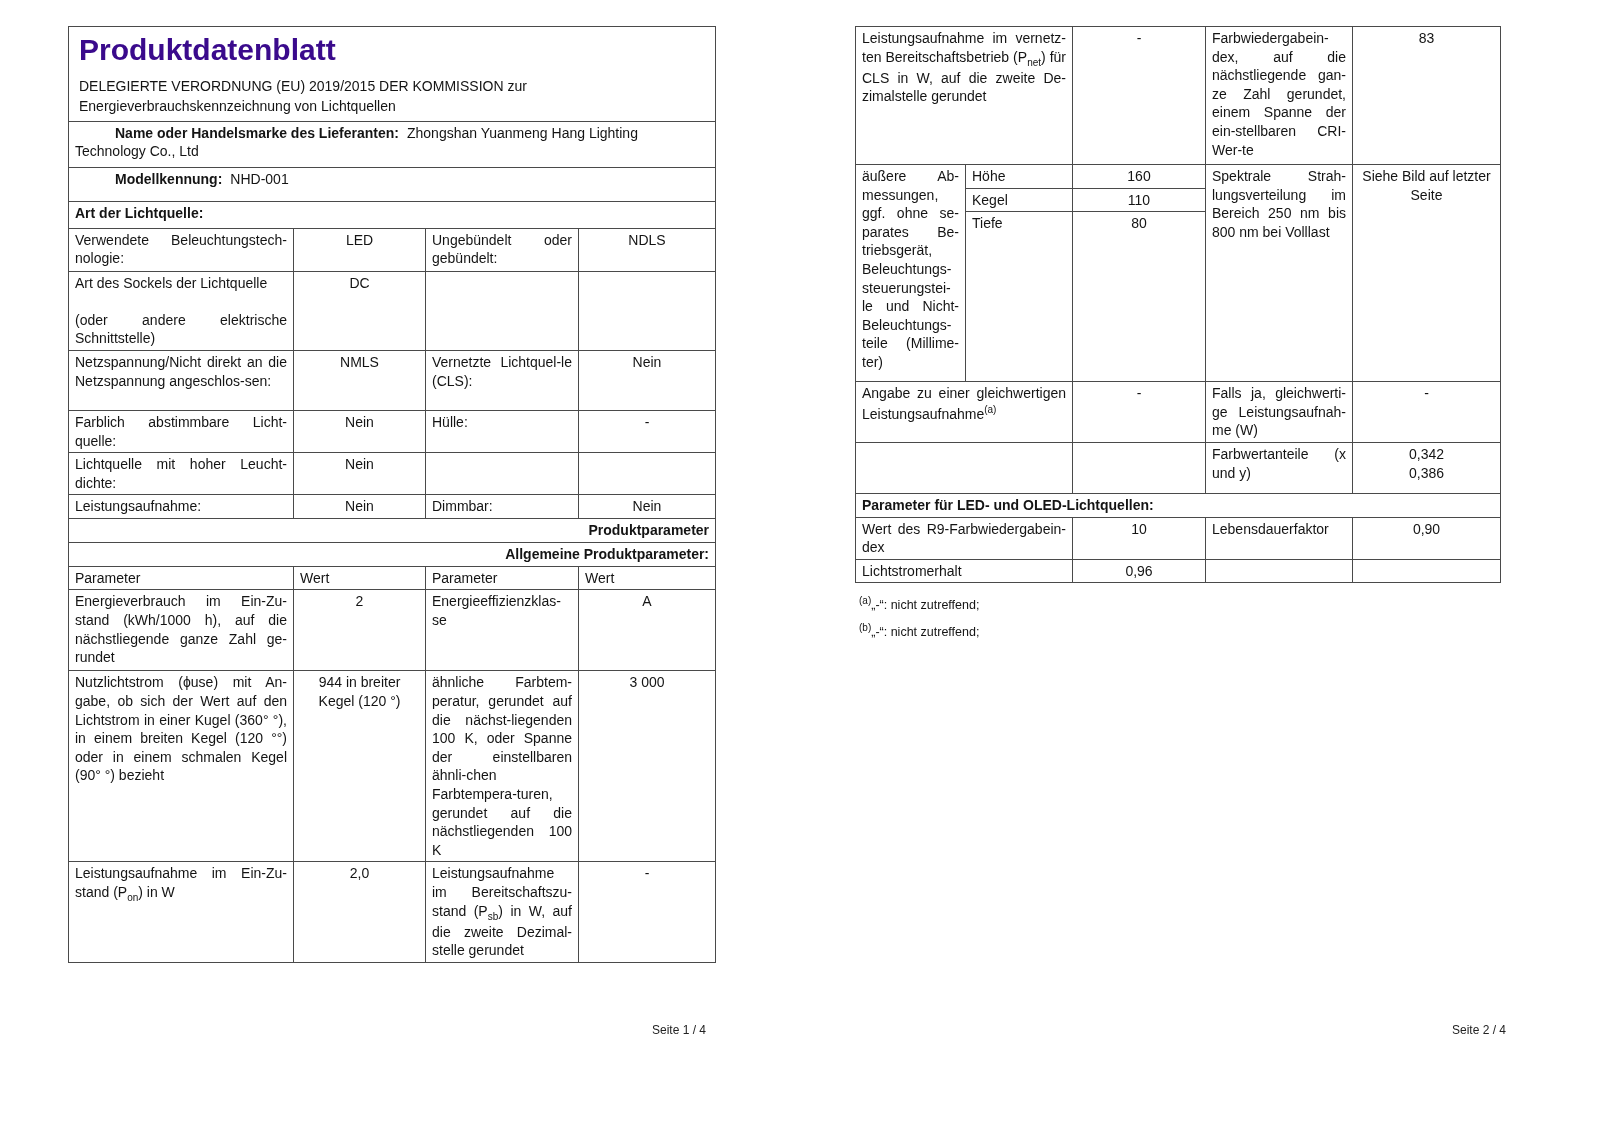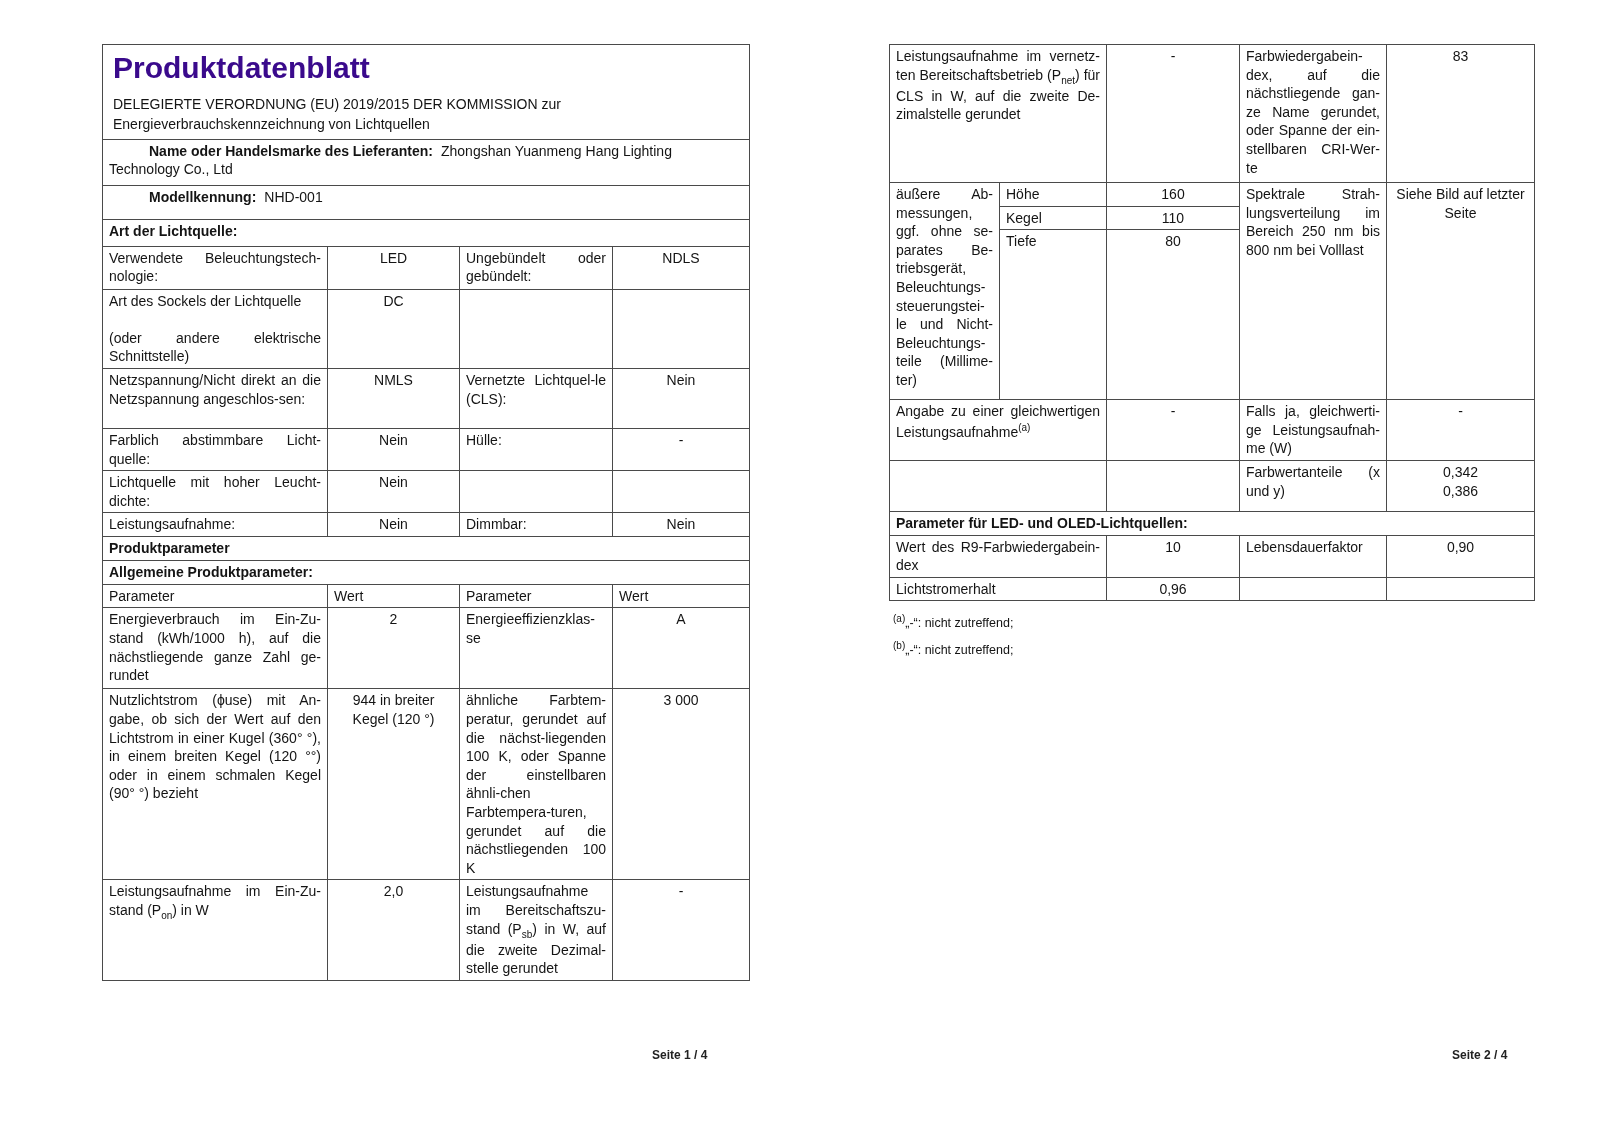--- a/index.html
+++ b/index.html
@@ -1,44 +1,44 @@
 <!DOCTYPE html>
 <html><head>
 <meta charset="utf-8">
 <style>
   html,body{margin:0;padding:0;}
   body{
     width:1600px;height:1130px;background:#ffffff;position:relative;
     font-family:"Liberation Sans","DejaVu Sans",sans-serif;
     color:#141414;
   }
-  .page{position:absolute;top:44px;margin-left:34px;}
+  .page{position:absolute;top:26px;}
   #page1{left:68px;width:647px;}
   #page2{left:855px;width:645px;}
   table{border-collapse:collapse;table-layout:fixed;width:100%;}
   td{
     border:1px solid #4a4a4a;vertical-align:top;
     padding:2px 6px;font-size:14px;line-height:1.33;
     overflow:hidden;
   }
   td.p{text-align:justify;}
   td.v{text-align:center;}
   td.bold, .bold{font-weight:bold;}
-  td.center{text-align:left;}
+  td.center{text-align:right;}
   .title-cell{padding:6px 10px 4px 10px;}
   .doc-title{
     font-size:30px;font-weight:bold;color:#3a0a8c;
     margin:0 0 10px 0;line-height:1.1;letter-spacing:0px;
   }
   .subtitle{font-size:14px;line-height:1.45;}
   .lblrow b{margin-right:8px;padding-left:40px;}
   .footnotes{margin-top:8px;padding-left:4px;font-size:12.5px;line-height:1.9;}
   .footnotes sup{font-size:10px;}
   .page-num{
-    position:absolute;top:1048px;font-size:12px;color:#222;font-weight:bold;
+    position:absolute;top:1023px;font-size:12px;color:#222;
   }
   #footer1{left:652px;}
   #footer2{left:1452px;}
   sub{font-size:10px;}
   sup{font-size:10px;}
 </style>
 </head>
 <body>
 
 <div class="page" id="page1">
@@ -148,21 +148,21 @@
       <col style="width:110px">
         <col style="width:107px">
         <col style="width:133px">
         <col style="width:147px">
         <col style="width:148px">
     </colgroup>
     <tbody>
         <tr style="height:138px">
       <td colspan="2" class="p">Leistungsaufnahme im vernetz-ten Bereitschaftsbetrieb (P<sub>net</sub>) für CLS in W, auf die zweite De-zimalstelle gerundet</td>
       <td class="v">-</td>
-      <td class="p">Farbwiedergabein-dex, auf die nächstliegende gan-ze Name gerundet, oder Spanne der ein-stellbaren CRI-Wer-te</td>
+      <td class="p">Farbwiedergabein-dex, auf die nächstliegende gan-ze Zahl gerundet, einem Spanne der ein-stellbaren CRI-Wer-te</td>
       <td class="v">83</td>
     </tr>
 
     <tr style="height:22px">
       <td rowspan="3" class="p">äußere Ab-messungen, ggf. ohne se-parates Be-triebsgerät, Beleuchtungs-steuerungstei-le und Nicht-Beleuchtungs-teile (Millime-ter)</td>
       <td>Höhe</td>
       <td class="v">160</td>
       <td rowspan="3" class="p">Spektrale Strah-lungsverteilung im Bereich 250 nm bis 800 nm bei Volllast</td>
       <td rowspan="3" class="v">Siehe Bild auf letzter Seite</td>
     </tr>

